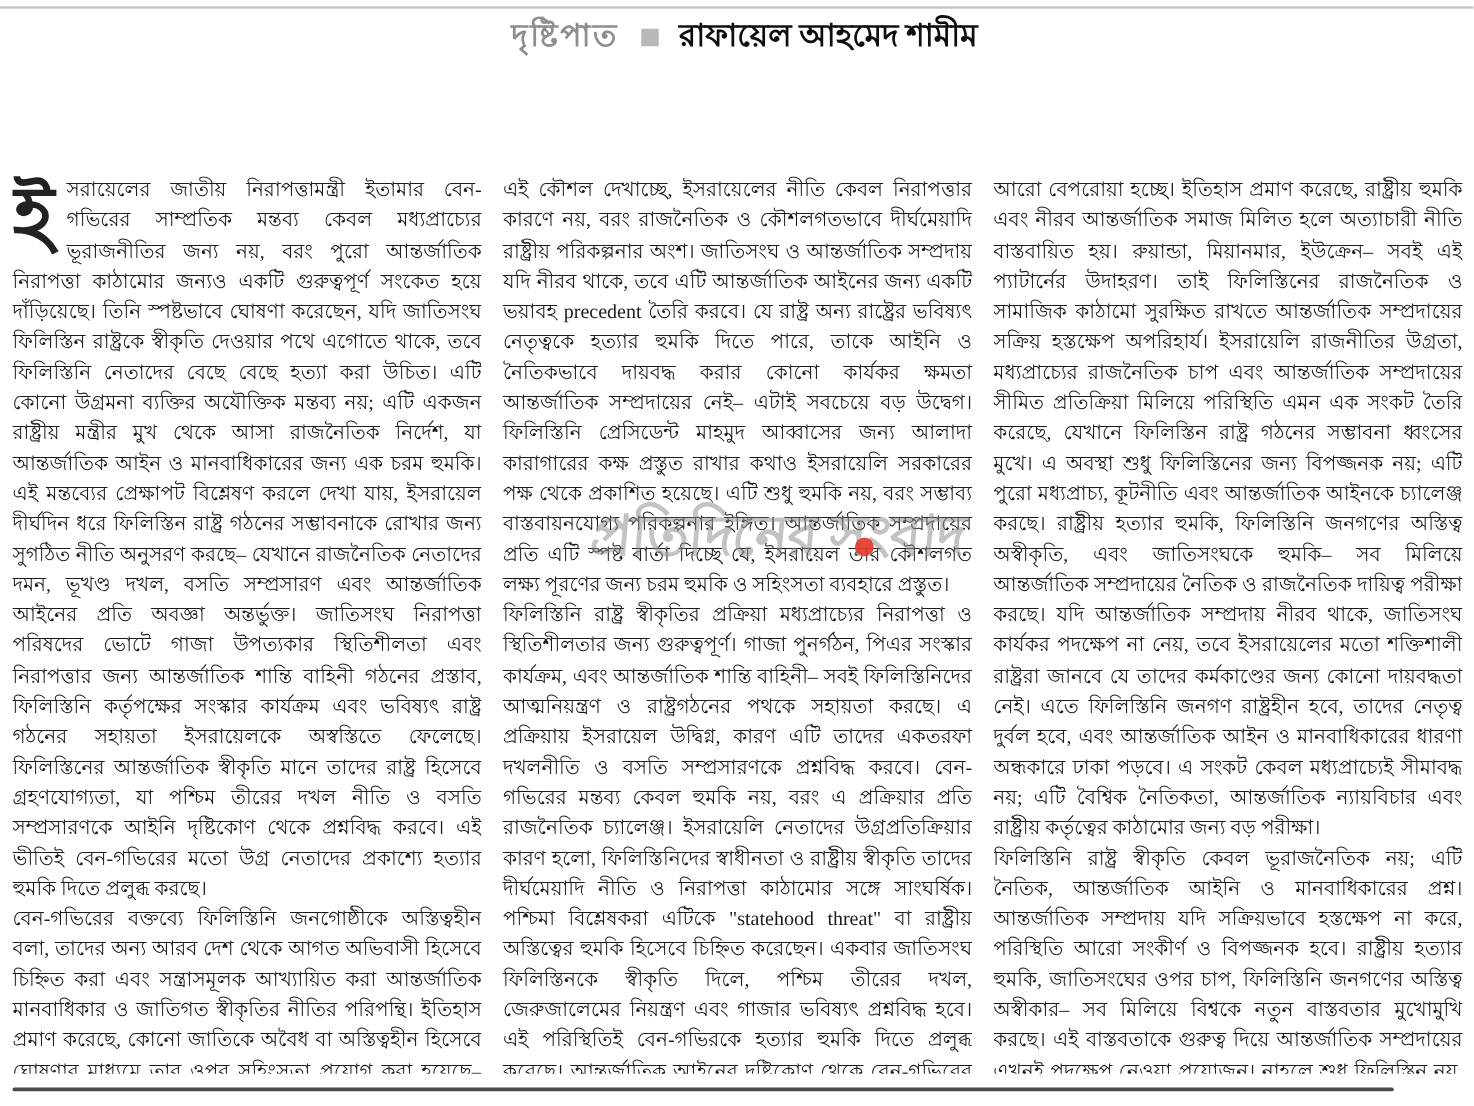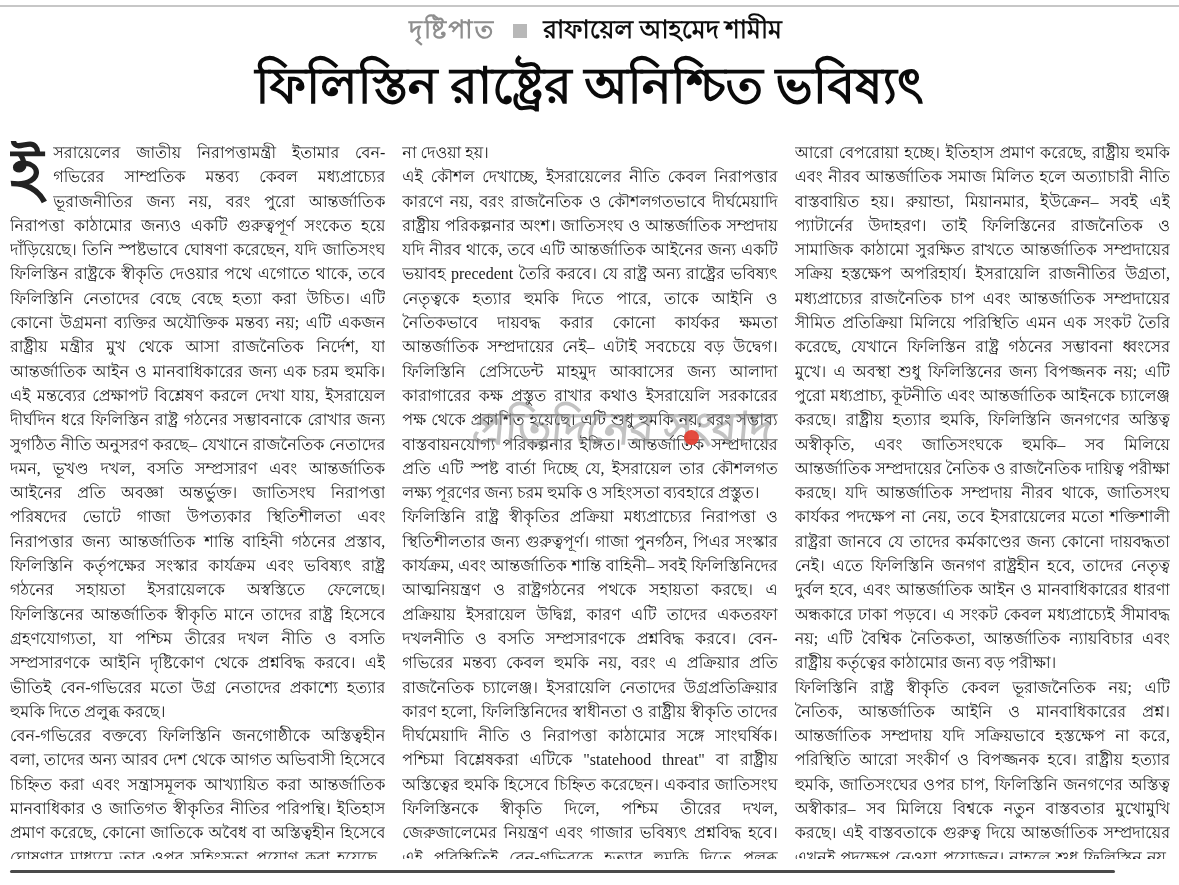--- a/index.html
+++ b/index.html
@@ -62,30 +62,28 @@
 </style>
 </head>
 <body>
 
 <div class="top-rule"></div>
 
 <header class="header">
   <div class="kicker-line">
     <span class="kicker">দৃষ্টিপাত</span><span class="sep-square"></span><span class="byline">রাফায়েল আহমেদ শামীম</span>
   </div>
-  <h1 class="title">ফিলিস্তিন রাষ্ট্রের অনিশ্চিত ভবিষ্যৎ</h1>
 </header>
 
 <main class="columns">
   <div class="col">
     <p><span class="dropcap">ই</span><span>সরায়েলের জাতীয় নিরাপত্তামন্ত্রী ইতামার বেন-গভিরের সাম্প্রতিক মন্তব্য কেবল মধ্যপ্রাচ্যের ভূরাজনীতির জন্য নয়, বরং পুরো আন্তর্জাতিক নিরাপত্তা কাঠামোর জন্যও একটি গুরুত্বপূর্ণ সংকেত হয়ে দাঁড়িয়েছে। তিনি স্পষ্টভাবে ঘোষণা করেছেন, যদি জাতিসংঘ ফিলিস্তিন রাষ্ট্রকে স্বীকৃতি দেওয়ার পথে এগোতে থাকে, তবে ফিলিস্তিনি নেতাদের বেছে বেছে হত্যা করা উচিত। এটি কোনো উগ্রমনা ব্যক্তির অযৌক্তিক মন্তব্য নয়; এটি একজন রাষ্ট্রীয় মন্ত্রীর মুখ থেকে আসা রাজনৈতিক নির্দেশ, যা আন্তর্জাতিক আইন ও মানবাধিকারের জন্য এক চরম হুমকি। এই মন্তব্যের প্রেক্ষাপট বিশ্লেষণ করলে দেখা যায়, ইসরায়েল দীর্ঘদিন ধরে ফিলিস্তিন রাষ্ট্র গঠনের সম্ভাবনাকে রোখার জন্য সুগঠিত নীতি অনুসরণ করছে– যেখানে রাজনৈতিক নেতাদের দমন, ভূখণ্ড দখল, বসতি সম্প্রসারণ এবং আন্তর্জাতিক আইনের প্রতি অবজ্ঞা অন্তর্ভুক্ত। জাতিসংঘ নিরাপত্তা পরিষদের ভোটে গাজা উপত্যকার স্থিতিশীলতা এবং নিরাপত্তার জন্য আন্তর্জাতিক শান্তি বাহিনী গঠনের প্রস্তাব, ফিলিস্তিনি কর্তৃপক্ষের সংস্কার কার্যক্রম এবং ভবিষ্যৎ রাষ্ট্র গঠনের সহায়তা ইসরায়েলকে অস্বস্তিতে ফেলেছে। ফিলিস্তিনের আন্তর্জাতিক স্বীকৃতি মানে তাদের রাষ্ট্র হিসেবে গ্রহণযোগ্যতা, যা পশ্চিম তীরের দখল নীতি ও বসতি সম্প্রসারণকে আইনি দৃষ্টিকোণ থেকে প্রশ্নবিদ্ধ করবে। এই ভীতিই বেন-গভিরের মতো উগ্র নেতাদের প্রকাশ্যে হত্যার হুমকি দিতে প্রলুব্ধ করছে।</span></p>
     <p>বেন-গভিরের বক্তব্যে ফিলিস্তিনি জনগোষ্ঠীকে অস্তিত্বহীন বলা, তাদের অন্য আরব দেশ থেকে আগত অভিবাসী হিসেবে চিহ্নিত করা এবং সন্ত্রাসমূলক আখ্যায়িত করা আন্তর্জাতিক মানবাধিকার ও জাতিগত স্বীকৃতির নীতির পরিপন্থি। ইতিহাস প্রমাণ করেছে, কোনো জাতিকে অবৈধ বা অস্তিত্বহীন হিসেবে ঘোষণার মাধ্যমে তার ওপর সহিংসতা প্রয়োগ করা হয়েছে– যেমন রুয়ান্ডার তুতসিদের ক্ষেত্রে, মিয়ানমারের রোহিঙ্গাদের ওপর, এবং নাৎসি জার্মানিতে ইহুদিদের বিরুদ্ধে। তাই এই ধরনের বক্তব্য কেবল হুমকি নয়, বরং বাস্তবায়নের প্রস্তুতি হিসেবে রাষ্ট্রীয় নির্দেশনার অংশ হিসেবে বিবেচিত হয়। ফিলিস্তিনি কর্তৃপক্ষ এরই মধ্যে ইসরায়েলকে স্বীকৃতি দিয়েছে এবং পশ্চিম তীরে ইসরায়েলি বাহিনীর সঙ্গে সমন্বয় করে নিরাপত্তা নিশ্চিত করছে। তবে এই সহযোগিতাও ইসরায়েলের কাছে রাষ্ট্র স্বীকৃতির জন্য যথেষ্ট নয়। নেতানিয়াহু সরকারের ডানপন্থি জোটের নেতারা একটি স্বাধীন ফিলিস্তিনি রাষ্ট্র গঠনের বিরুদ্ধে অবস্থান নিয়েছে। অর্থমন্ত্রী বেনজালেল স্মোট্রিচ পশ্চিম তীরকে ইসরায়েলের ভূখণ্ডের সঙ্গে একত্রিত করার চেষ্টা করছেন এবং আন্তর্জাতিক সম্প্রদায়ের ওপর চাপ সৃষ্টি করছেন যাতে ফিলিস্তিনি রাষ্ট্রকে স্বীকৃতি</p>
   </div>
   <div class="col">
-    <p>না দেওয়া হয়।</p>
     <p>এই কৌশল দেখাচ্ছে, ইসরায়েলের নীতি কেবল নিরাপত্তার কারণে নয়, বরং রাজনৈতিক ও কৌশলগতভাবে দীর্ঘমেয়াদি রাষ্ট্রীয় পরিকল্পনার অংশ। জাতিসংঘ ও আন্তর্জাতিক সম্প্রদায় যদি নীরব থাকে, তবে এটি আন্তর্জাতিক আইনের জন্য একটি ভয়াবহ precedent তৈরি করবে। যে রাষ্ট্র অন্য রাষ্ট্রের ভবিষ্যৎ নেতৃত্বকে হত্যার হুমকি দিতে পারে, তাকে আইনি ও নৈতিকভাবে দায়বদ্ধ করার কোনো কার্যকর ক্ষমতা আন্তর্জাতিক সম্প্রদায়ের নেই– এটাই সবচেয়ে বড় উদ্বেগ। ফিলিস্তিনি প্রেসিডেন্ট মাহমুদ আব্বাসের জন্য আলাদা কারাগারের কক্ষ প্রস্তুত রাখার কথাও ইসরায়েলি সরকারের পক্ষ থেকে প্রকাশিত হয়েছে। এটি শুধু হুমকি নয়, বরং সম্ভাব্য বাস্তবায়নযোগ্য পরিকল্পনার ইঙ্গিত। আন্তর্জাতিক সম্প্রদায়ের প্রতি এটি স্পষ্ট বার্তা দিচ্ছে যে, ইসরায়েল তার কৌশলগত লক্ষ্য পূরণের জন্য চরম হুমকি ও সহিংসতা ব্যবহারে প্রস্তুত।</p>
     <p>ফিলিস্তিনি রাষ্ট্র স্বীকৃতির প্রক্রিয়া মধ্যপ্রাচ্যের নিরাপত্তা ও স্থিতিশীলতার জন্য গুরুত্বপূর্ণ। গাজা পুনর্গঠন, পিএর সংস্কার কার্যক্রম, এবং আন্তর্জাতিক শান্তি বাহিনী– সবই ফিলিস্তিনিদের আত্মনিয়ন্ত্রণ ও রাষ্ট্রগঠনের পথকে সহায়তা করছে। এ প্রক্রিয়ায় ইসরায়েল উদ্বিগ্ন, কারণ এটি তাদের একতরফা দখলনীতি ও বসতি সম্প্রসারণকে প্রশ্নবিদ্ধ করবে। বেন-গভিরের মন্তব্য কেবল হুমকি নয়, বরং এ প্রক্রিয়ার প্রতি রাজনৈতিক চ্যালেঞ্জ। ইসরায়েলি নেতাদের উগ্রপ্রতিক্রিয়ার কারণ হলো, ফিলিস্তিনিদের স্বাধীনতা ও রাষ্ট্রীয় স্বীকৃতি তাদের দীর্ঘমেয়াদি নীতি ও নিরাপত্তা কাঠামোর সঙ্গে সাংঘর্ষিক। পশ্চিমা বিশ্লেষকরা এটিকে "statehood threat" বা রাষ্ট্রীয় অস্তিত্বের হুমকি হিসেবে চিহ্নিত করেছেন। একবার জাতিসংঘ ফিলিস্তিনকে স্বীকৃতি দিলে, পশ্চিম তীরের দখল, জেরুজালেমের নিয়ন্ত্রণ এবং গাজার ভবিষ্যৎ প্রশ্নবিদ্ধ হবে। এই পরিস্থিতিই বেন-গভিরকে হত্যার হুমকি দিতে প্রলুব্ধ করেছে। আন্তর্জাতিক আইনের দৃষ্টিকোণ থেকে বেন-গভিরের বক্তব্য স্পষ্টভাবে মানবাধিকার লঙ্ঘন। Extrajudicial killings বা নির্বাচিত হত্যাকাণ্ড, genocide-incitement–এমন অবস্থায় আন্তর্জাতিক আদালতের কার্যকর পদক্ষেপ থাকা সত্ত্বেও রাজনৈতিক বাস্তবতায় তা কার্যকর হচ্ছে না। ইসরায়েলের মতো শক্তিশালী রাষ্ট্র যখন যুক্তরাষ্ট্র ও অন্যান্য মিত্রশক্তির আশ্রয়ে থাকে, তখন আন্তর্জাতিক আইনের কাঠামো দুর্বল হয়ে পড়ে। ফলে জাতিসংঘের মতো সংস্থা কার্যকর হুমকি প্রতিরোধ করতে পারছে না।</p>
 
   </div>
   <div class="col">
     <p>আরো বেপরোয়া হচ্ছে। ইতিহাস প্রমাণ করেছে, রাষ্ট্রীয় হুমকি এবং নীরব আন্তর্জাতিক সমাজ মিলিত হলে অত্যাচারী নীতি বাস্তবায়িত হয়। রুয়ান্ডা, মিয়ানমার, ইউক্রেন– সবই এই প্যাটার্নের উদাহরণ। তাই ফিলিস্তিনের রাজনৈতিক ও সামাজিক কাঠামো সুরক্ষিত রাখতে আন্তর্জাতিক সম্প্রদায়ের সক্রিয় হস্তক্ষেপ অপরিহার্য। ইসরায়েলি রাজনীতির উগ্রতা, মধ্যপ্রাচ্যের রাজনৈতিক চাপ এবং আন্তর্জাতিক সম্প্রদায়ের সীমিত প্রতিক্রিয়া মিলিয়ে পরিস্থিতি এমন এক সংকট তৈরি করেছে, যেখানে ফিলিস্তিন রাষ্ট্র গঠনের সম্ভাবনা ধ্বংসের মুখে। এ অবস্থা শুধু ফিলিস্তিনের জন্য বিপজ্জনক নয়; এটি পুরো মধ্যপ্রাচ্য, কূটনীতি এবং আন্তর্জাতিক আইনকে চ্যালেঞ্জ করছে। রাষ্ট্রীয় হত্যার হুমকি, ফিলিস্তিনি জনগণের অস্তিত্ব অস্বীকৃতি, এবং জাতিসংঘকে হুমকি– সব মিলিয়ে আন্তর্জাতিক সম্প্রদায়ের নৈতিক ও রাজনৈতিক দায়িত্ব পরীক্ষা করছে। যদি আন্তর্জাতিক সম্প্রদায় নীরব থাকে, জাতিসংঘ কার্যকর পদক্ষেপ না নেয়, তবে ইসরায়েলের মতো শক্তিশালী রাষ্ট্ররা জানবে যে তাদের কর্মকাণ্ডের জন্য কোনো দায়বদ্ধতা নেই। এতে ফিলিস্তিনি জনগণ রাষ্ট্রহীন হবে, তাদের নেতৃত্ব দুর্বল হবে, এবং আন্তর্জাতিক আইন ও মানবাধিকারের ধারণা অন্ধকারে ঢাকা পড়বে। এ সংকট কেবল মধ্যপ্রাচ্যেই সীমাবদ্ধ নয়; এটি বৈশ্বিক নৈতিকতা, আন্তর্জাতিক ন্যায়বিচার এবং রাষ্ট্রীয় কর্তৃত্বের কাঠামোর জন্য বড় পরীক্ষা।</p>
     <p>ফিলিস্তিনি রাষ্ট্র স্বীকৃতি কেবল ভূরাজনৈতিক নয়; এটি নৈতিক, আন্তর্জাতিক আইনি ও মানবাধিকারের প্রশ্ন। আন্তর্জাতিক সম্প্রদায় যদি সক্রিয়ভাবে হস্তক্ষেপ না করে, পরিস্থিতি আরো সংকীর্ণ ও বিপজ্জনক হবে। রাষ্ট্রীয় হত্যার হুমকি, জাতিসংঘের ওপর চাপ, ফিলিস্তিনি জনগণের অস্তিত্ব অস্বীকার– সব মিলিয়ে বিশ্বকে নতুন বাস্তবতার মুখোমুখি করছে। এই বাস্তবতাকে গুরুত্ব দিয়ে আন্তর্জাতিক সম্প্রদায়ের এখনই পদক্ষেপ নেওয়া প্রয়োজন। নাহলে শুধু ফিলিস্তিন নয়, বৈশ্বিক নৈতিকতা, আন্তর্জাতিক আইন এবং মানবাধিকারের ভিত্তিও ক্ষতিগ্রস্ত হবে। সর্বোপরি, ইসরায়েলের এই হুমকি শুধু একটি উগ্রমনা নেতার বক্তৃতা নয়; এটি আন্তর্জাতিক রাজনীতিতে শক্তির অমোঘ প্রভাবের উদাহরণ। এটি রাষ্ট্রীয় নীতি, মানবাধিকার, আন্তর্জাতিক আইন এবং জাতিসংঘের কার্যকারিতা পুনর্মূল্যায়নের তাগিদ দিয়েছে। আন্তর্জাতিক সম্প্রদায়কে এখন সিদ্ধান্ত নিতে হবে– ফিলিস্তিনি রাষ্ট্রের স্বীকৃতি ও আন্তর্জাতিক আইনের প্রাধান্য কি তারা নিশ্চিত করবে, নাকি শক্তিশালী রাষ্ট্রের উসকানি ও হত্যার হুমকি নিয়ে নীরব থাকবে।</p>
 
   </div>
 </main>

